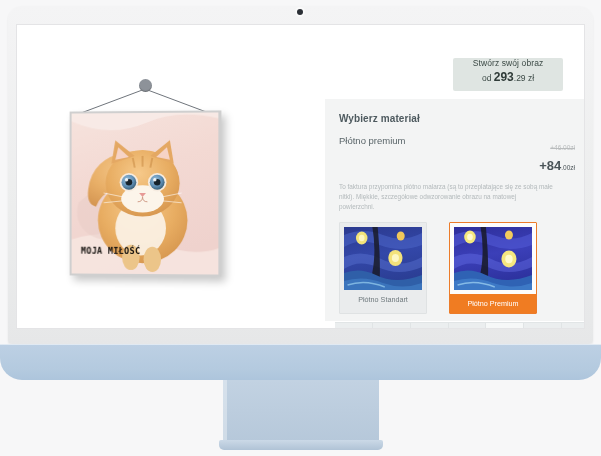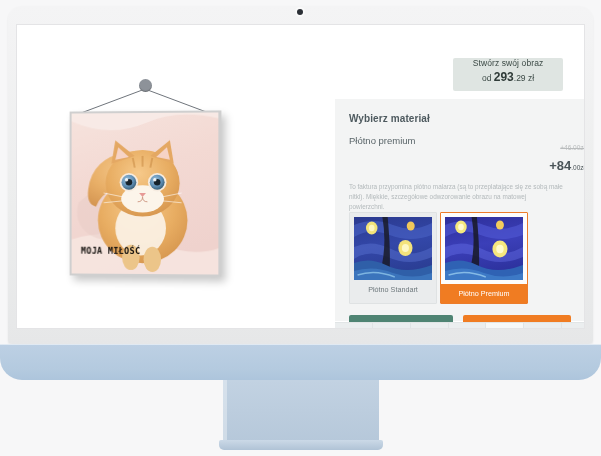--- a/index.html
+++ b/index.html
@@ -88,40 +88,40 @@
     position:absolute;left:436px;top:33px;width:110px;height:33px;
     background:#dfe5e2;border-radius:2px;
     display:flex;flex-direction:column;align-items:center;
     color:#3c4a46;
   }
   .price-badge .pb-title{font-size:8.5px;letter-spacing:.1px;}
   .price-badge .pb-price{font-size:8.5px;margin-top:2px;}
   .price-badge .pb-price b{font-size:12px;font-weight:bold;color:#2f3b38;}
 
   .panel{
-    position:absolute;left:318px;top:74px;width:264px;height:222px;
+    position:absolute;left:308px;top:74px;width:264px;height:222px;
     background:#f3f4f4;
   }
   .panel-inner{padding:14px 14px 0 14px;}
   .panel-h{
     font-size:10px;font-weight:bold;color:#4e5a5f;margin:0 0 11px 0;letter-spacing:.1px;
   }
   .mat-row{display:flex;align-items:flex-start;justify-content:space-between;}
   .mat-name{font-size:9.5px;color:#5a6569;}
   .mat-prices{text-align:right;line-height:1.25;}
   .mat-old{font-size:6.5px;color:#b9bcbd;text-decoration:line-through;}
   .mat-new{font-size:6.5px;color:#4a5458;}
   .mat-new b{font-size:13px;font-weight:bold;}
 
   .desc{
     margin-top:7px;font-size:6.4px;line-height:1.55;color:#b3b9bb;
     width:214px;
   }
 
-  .thumbs{display:flex;gap:3px;}
+  .thumbs{margin-top:10px;display:flex;gap:22px;}
   .thumb{
     width:88px;background:#eaeced;border:1px solid #dfe2e3;box-sizing:border-box;
     border-radius:1px;padding:4px 4px 0 4px;cursor:pointer;
   }
   .thumb.active{border:1px solid #ec7c2a;background:#fdfdfd;padding-bottom:0;}
   .thumb-img{width:100%;height:63px;overflow:hidden;display:block;}
   .thumb-img svg{display:block;width:100%;height:100%;}
   .thumb-label{
     display:block;text-align:center;font-size:7.2px;color:#6f797d;
     padding:5px 0 5px 0;

